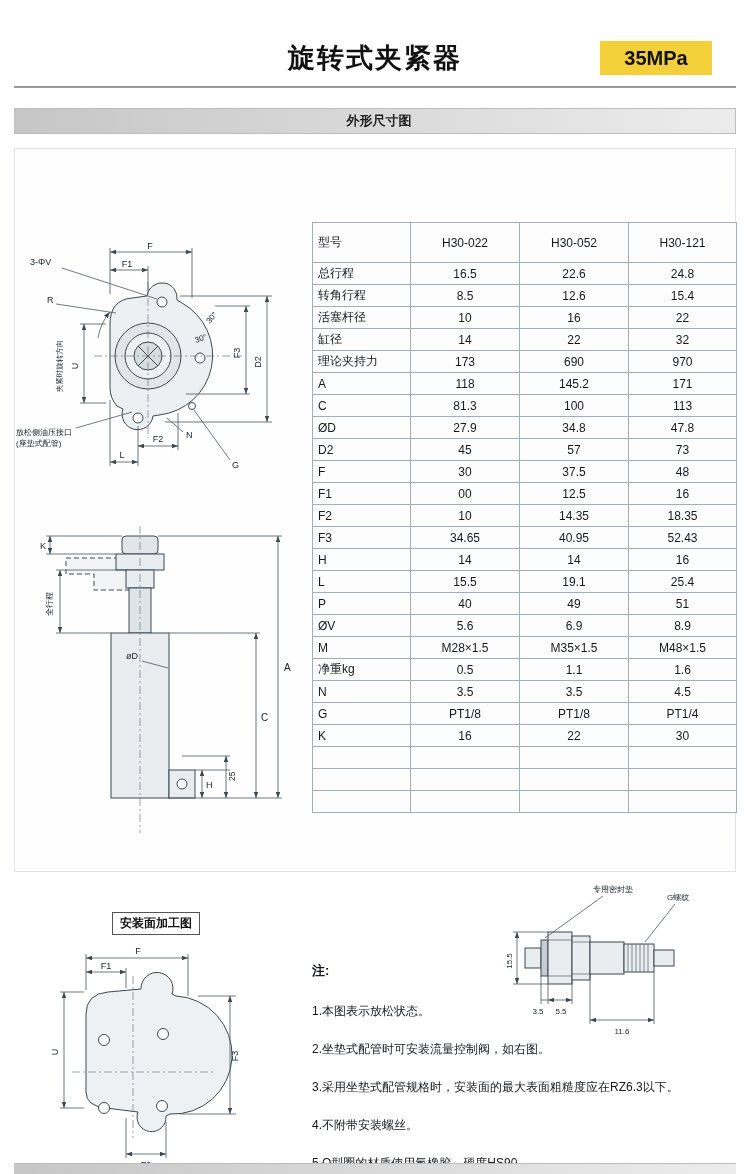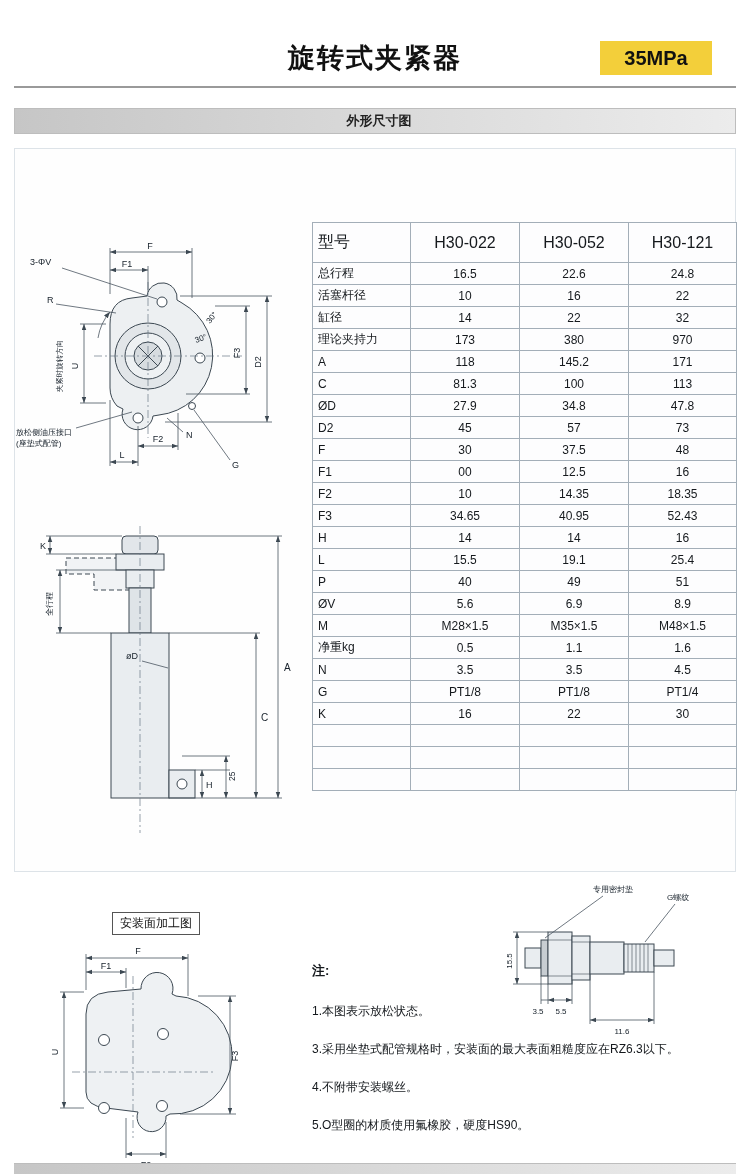--- a/index.html
+++ b/index.html
@@ -18,27 +18,27 @@
                  background:linear-gradient(90deg,#c6c6c6,#ececec);
                  border:1px solid #bdbdbd; display:flex; align-items:center; justify-content:center;padding-left:8px; }
   .section-bar span { font-size:13px; font-weight:bold; color:#222; }
   .content-frame { position:absolute; top:148px; left:14px; width:722px; height:724px;
                    border:1px solid #dde3e8; background:#fefefe; }
 
   .spec-table { position:absolute; top:222px; left:312px; width:424px;
                 border-collapse:collapse; table-layout:fixed; background:#fdfdfe; }
   .spec-table td { border:1px solid var(--table-border,#a3aeb8); font-size:12px; height:22px;
                    padding:0 5px; white-space:nowrap; overflow:hidden; color:#15191d; }
-  .spec-table tr.head-row td { height:40px; font-size:16px; }
+  .spec-table tr.head-row td { height:40px; font-size:12px; }
   .spec-table td.c-label { text-align:left; }
   .spec-table td.c-val  { text-align:center; }
 
   .mount-title-box { position:absolute; top:912px; left:112px; width:88px; height:23px;
                      border:1px solid #555; display:flex; align-items:center; justify-content:center;
-                     font-size:12px; font-weight:normal; }
+                     font-size:12px; font-weight:bold; }
 
   .notes { position:absolute; top:962px; left:312px; width:438px; font-size:12px; color:#15191d; }
   .notes .notes-heading { font-weight:bold; margin-bottom:24px; font-size:13px; }
   .notes ul { list-style:none; }
   .notes li { margin-bottom:23px; line-height:1.25; }
 
   .footer-bar { position:absolute; top:1163px; left:14px; width:722px; height:11px;
                 background:linear-gradient(90deg,#c6c6c6,#ececec); border-top:1px solid #bdbdbd; }
 
   svg text { font-family:"Liberation Sans","DejaVu Sans",sans-serif; }
@@ -187,35 +187,41 @@
           <td class="c-val">H30-052</td>
           <td class="c-val">H30-121</td>
         </tr>
         <tr>
           <td class="c-label">总行程</td>
           <td class="c-val">16.5</td>
           <td class="c-val">22.6</td>
           <td class="c-val">24.8</td>
         </tr>
         <tr>
+          <td class="c-label">转角行程</td>
+          <td class="c-val">8.5</td>
+          <td class="c-val">12.6</td>
+          <td class="c-val">15.4</td>
+        </tr>
+        <tr>
           <td class="c-label">活塞杆径</td>
           <td class="c-val">10</td>
           <td class="c-val">16</td>
           <td class="c-val">22</td>
         </tr>
         <tr>
           <td class="c-label">缸径</td>
           <td class="c-val">14</td>
           <td class="c-val">22</td>
           <td class="c-val">32</td>
         </tr>
         <tr>
           <td class="c-label">理论夹持力</td>
           <td class="c-val">173</td>
-          <td class="c-val">380</td>
+          <td class="c-val">690</td>
           <td class="c-val">970</td>
         </tr>
         <tr>
           <td class="c-label">A</td>
           <td class="c-val">118</td>
           <td class="c-val">145.2</td>
           <td class="c-val">171</td>
         </tr>
         <tr>
           <td class="c-label">C</td>
@@ -427,20 +433,21 @@
       <text x="33" y="136" text-anchor="middle">3.5</text>
       <text x="56" y="136" text-anchor="middle">5.5</text>
       <text x="117" y="156" text-anchor="middle">11.6</text>
     </g>
   </svg>
 
   <div class="notes">
     <div class="notes-heading">注:</div>
     <ul>
         <li>1.本图表示放松状态。</li>
+        <li>2.坐垫式配管时可安装流量控制阀，如右图。</li>
         <li>3.采用坐垫式配管规格时，安装面的最大表面粗糙度应在RZ6.3以下。</li>
         <li>4.不附带安装螺丝。</li>
         <li>5.O型圈的材质使用氟橡胶，硬度HS90。</li>
       </ul>
   </div>
 
   <div class="footer-bar"></div>
 
 </div>
 

